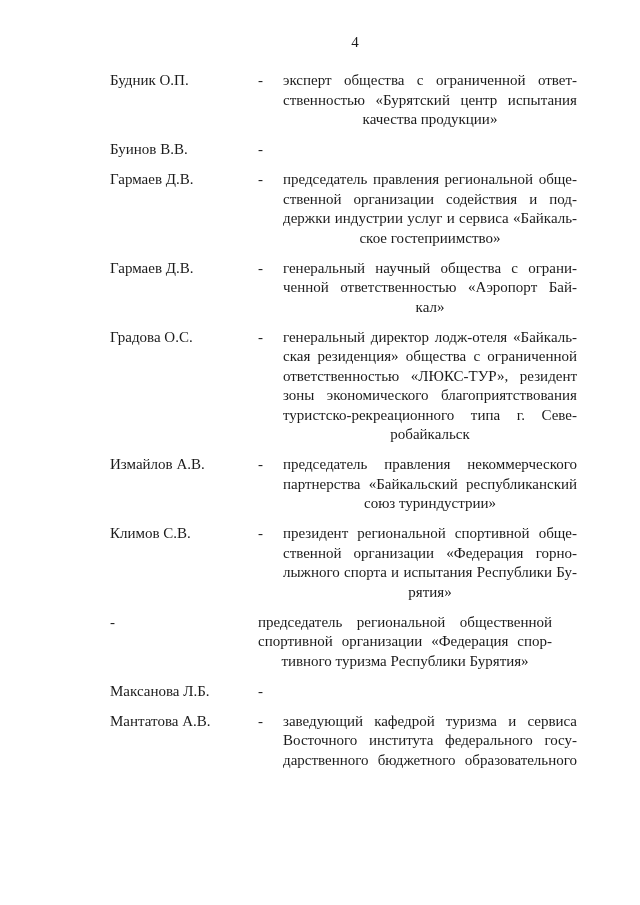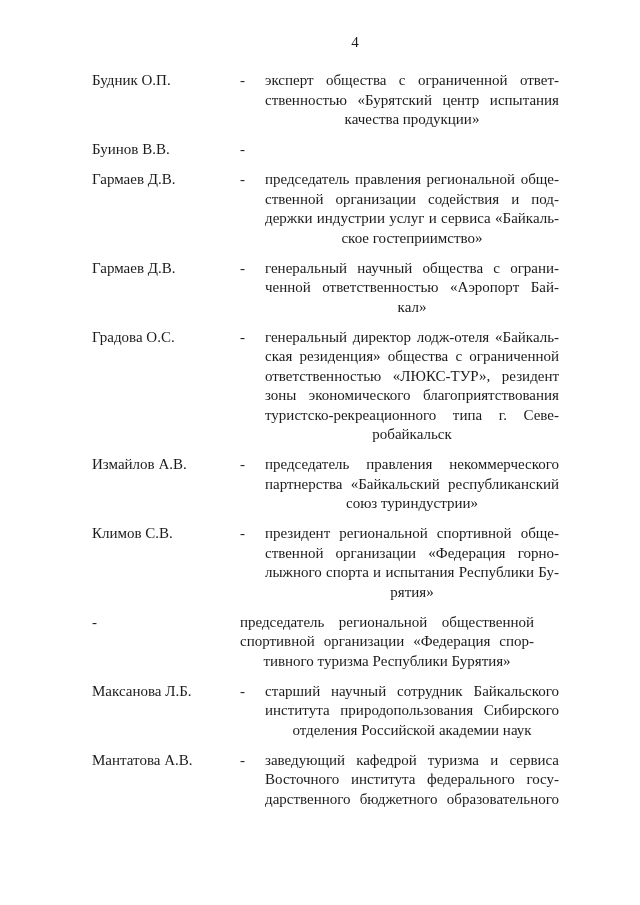--- a/index.html
+++ b/index.html
@@ -18,21 +18,21 @@
   .page-number {
     position: absolute;
     top: 33px;
     left: 355px;
     transform: translateX(-50%);
     font-size: 15px;
     line-height: 19.5px;
   }
   .entries {
     position: absolute;
-    left: 92px;
+    left: 110px;
     top: 71px;
     width: 467px;
   }
   .entry {
     display: grid;
     grid-template-columns: 148px 25px 294px;
     margin-bottom: 10.5px;
   }
   .name, .sep {
     font-size: 15px;
@@ -136,25 +136,20 @@
     <div class="desc">
           <div class="line just">председатель региональной общественной</div>
           <div class="line just">спортивной организации «Федерация спор-</div>
           <div class="line">тивного туризма Республики Бурятия»</div>
         </div>
   </div>
 
   <div class="entry">
     <div class="name">Максанова Л.Б.</div>
     <div class="sep">-</div>
-    <div class="desc">
-          <div class="line just">старший научный сотрудник Байкальского</div>
-          <div class="line just">института природопользования Сибирского</div>
-          <div class="line">отделения Российской академии наук</div>
-        </div>
   </div>
 
   <div class="entry">
     <div class="name">Мантатова А.В.</div>
     <div class="sep">-</div>
     <div class="desc">
           <div class="line just">заведующий кафедрой туризма и сервиса</div>
           <div class="line just">Восточного института федерального госу-</div>
           <div class="line just">дарственного бюджетного образовательного</div>
         </div>

